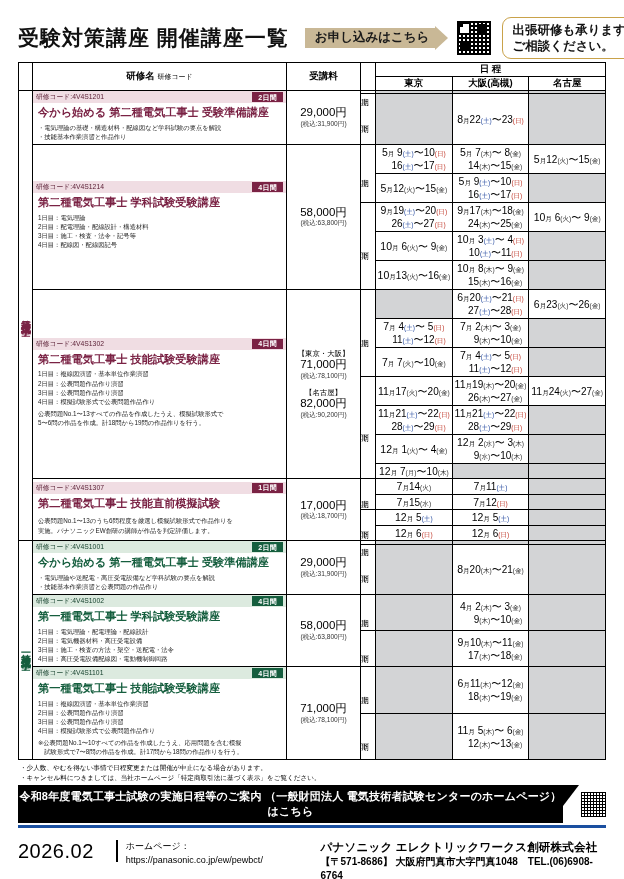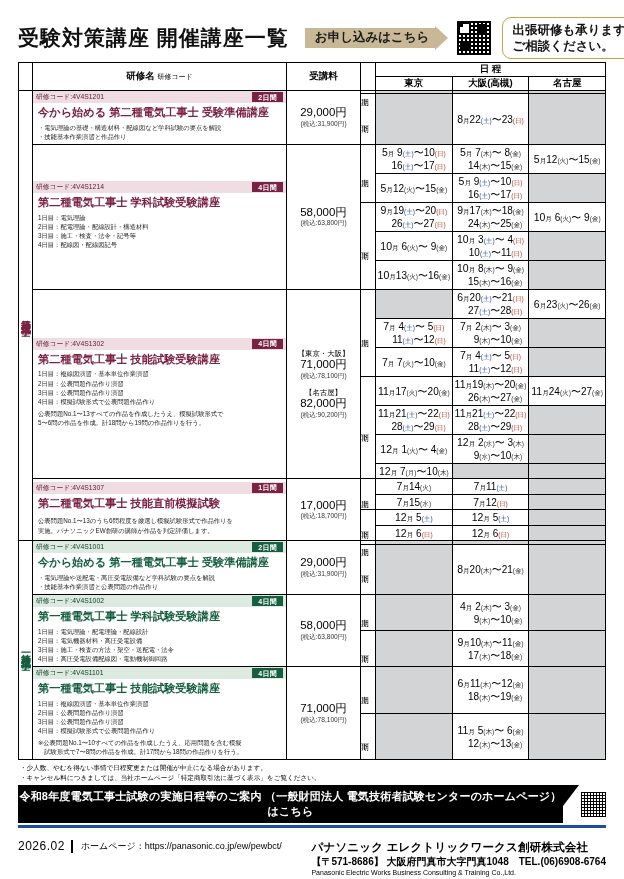--- a/index.html
+++ b/index.html
@@ -134,21 +134,21 @@
   .qr2{
     width:25px;height:25px;margin-left:2px;align-self:center;
     background:
       linear-gradient(90deg,#000 50%,transparent 50%) 0 0/3px 3px,
       linear-gradient(#000 50%,transparent 50%) 0 0/3px 3px,#fff;
     box-shadow:inset 0 0 0 1px #000;
   }
   .bluebar{height:2.5px;background:#1a4fa0;margin-top:2px;}
 
   .bottom{display:flex;align-items:flex-start;padding-top:12px;}
-  .year{font-size:12px;letter-spacing:0.5px;padding-right:6px;border-right:2.5px solid #000;line-height:1.1;}
+  .year{font-size:20px;letter-spacing:0.5px;padding-right:22px;border-right:2.5px solid #000;line-height:1.1;}
   .hpinfo{padding-left:8px;font-size:9px;line-height:1.55;}
   .hpinfo .line2{font-size:8px;}
   .company{margin-left:auto;text-align:left;}
   .cname{font-size:11.5px;font-weight:bold;letter-spacing:0.2px;}
   .caddr{font-size:10px;line-height:1.45;font-weight:bold;}
   .cen{font-size:7px;}
 </style>
 </head>
 <body>
 

